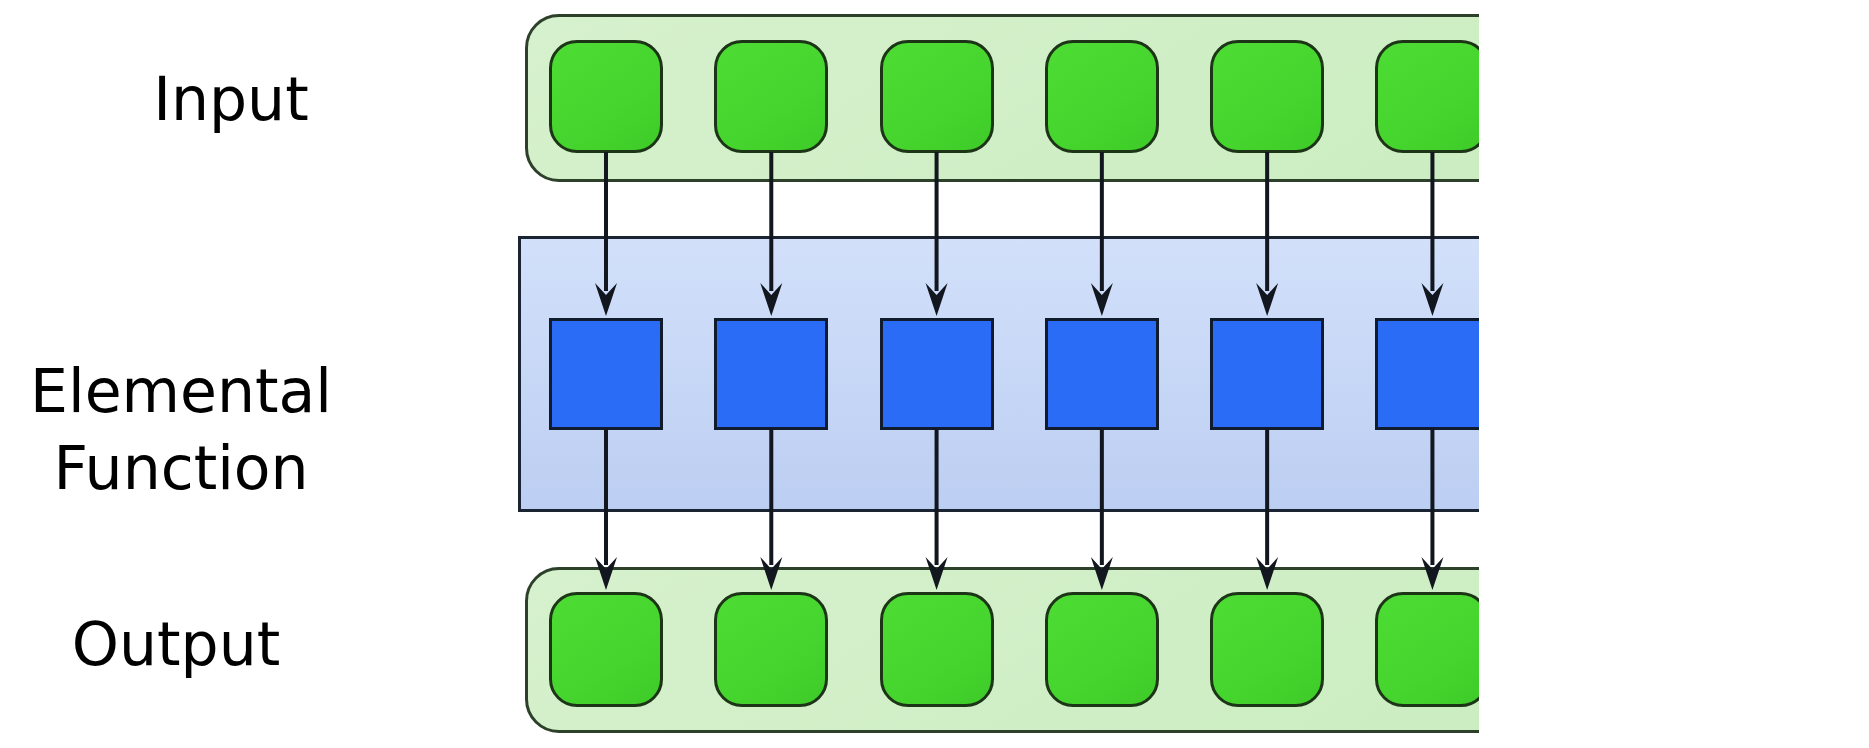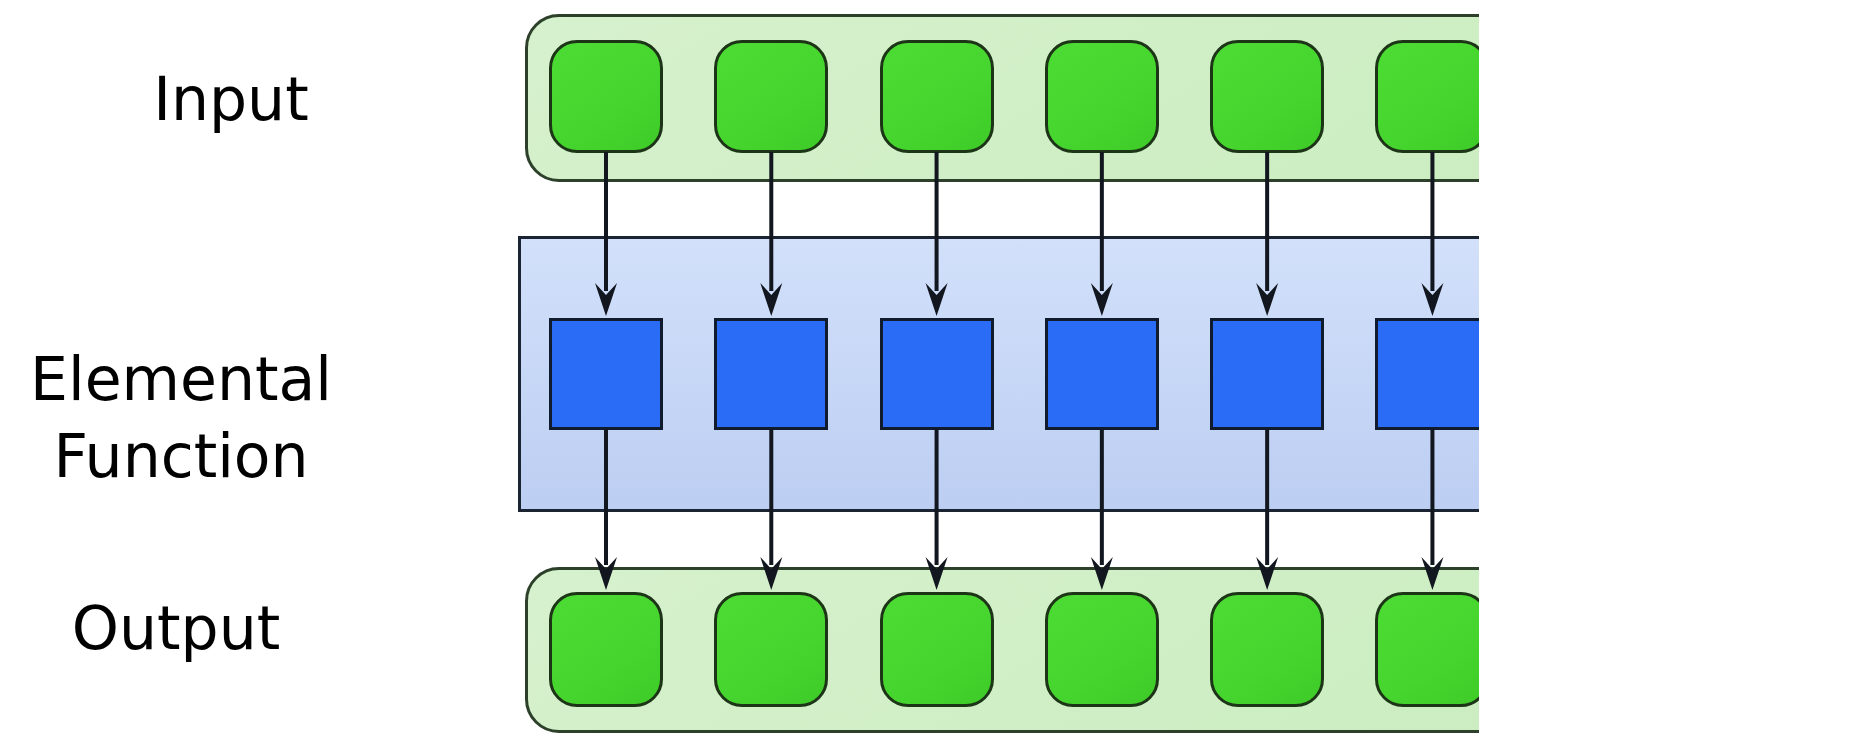--- a/index.html
+++ b/index.html
@@ -21,24 +21,25 @@
     transform: translate(-50%, -50%);
     color: var(--text, #000);
     font-size: 60px;
     line-height: 1.28;
     text-align: center;
     white-space: nowrap;
   }
   .label-elemental {
     white-space: normal;
     width: 350px;
+    margin-top: 12px;
   }
   .label-input     { left: 231px; top: 99px;  }
   .label-elemental { left: 181px; top: 418px; }
-  .label-output    { left: 176px; top: 628px; }
+  .label-output    { left: 176px; top: 644px; }
 
   
   .band {
     position: absolute;
     box-sizing: border-box;
     z-index: 1;
   }
   .band-green {
     left: 525px;
     width: 1322px;

